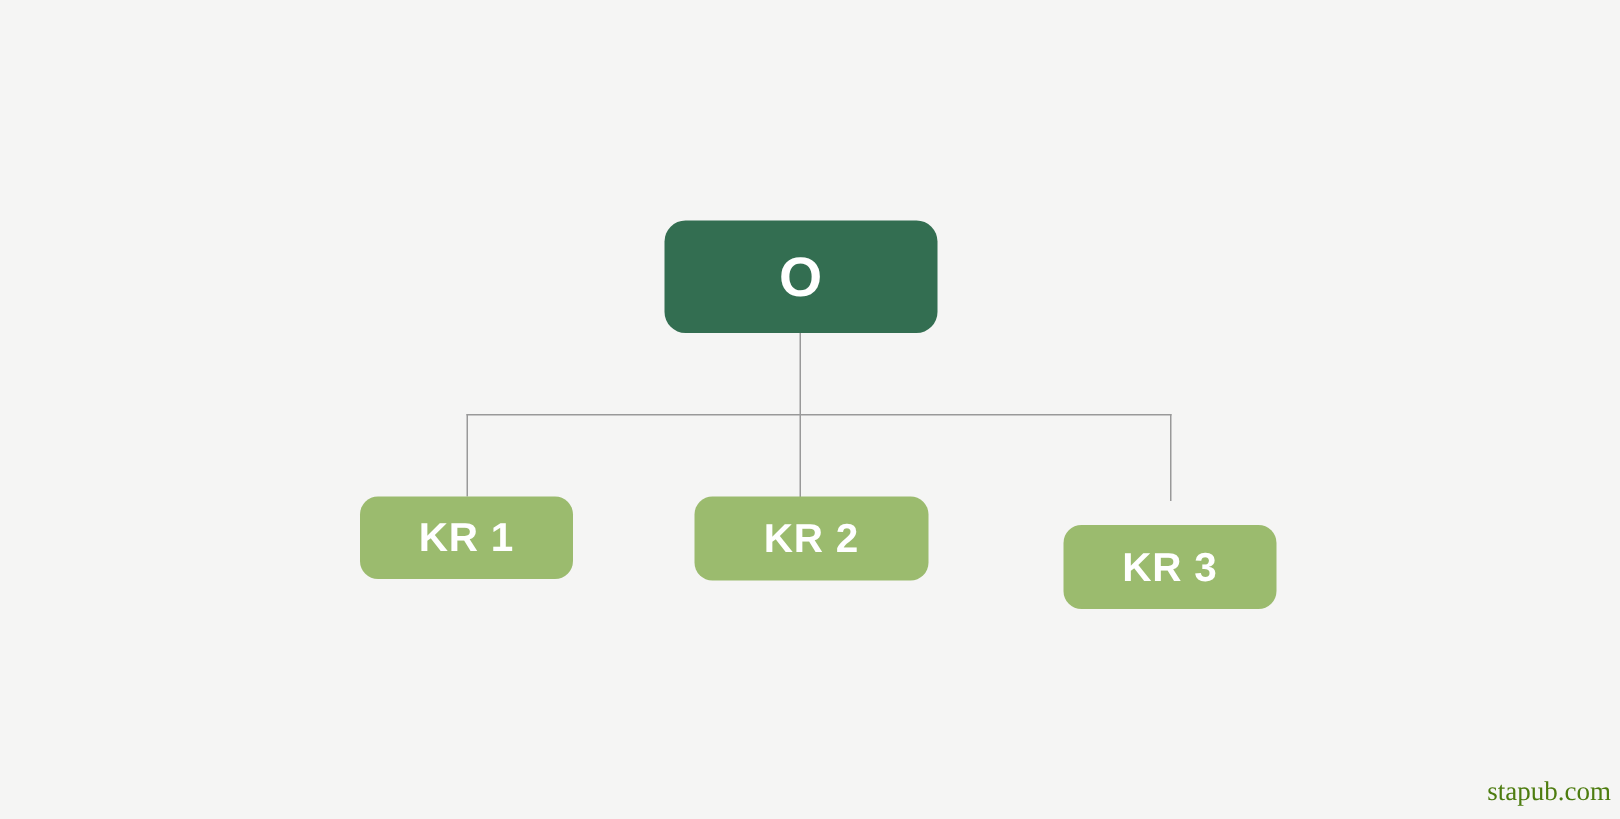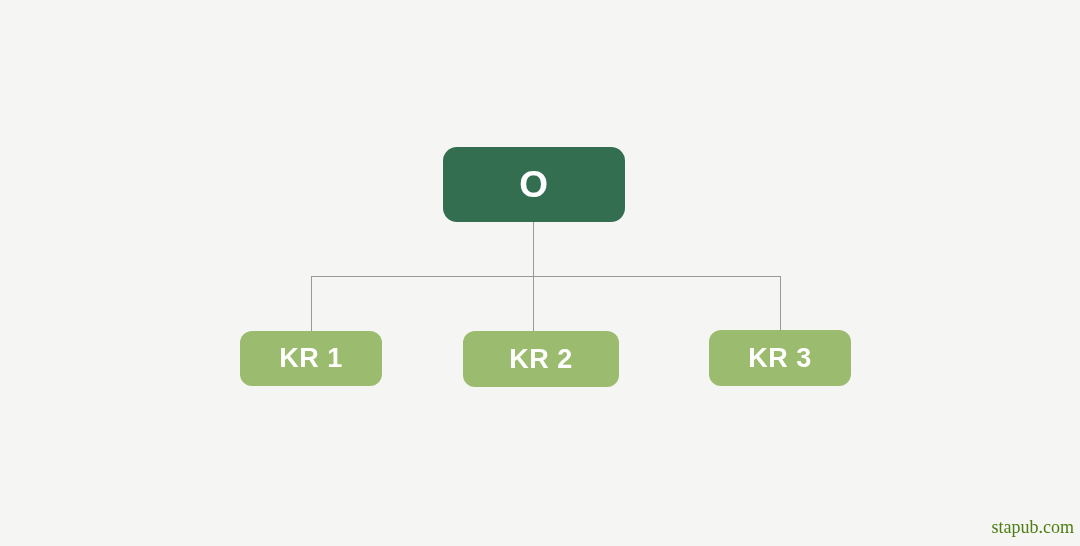--- a/index.html
+++ b/index.html
@@ -51,21 +51,21 @@
   }
   .node-kr2 {
     left: 463px;
     top: 331px;
     width: 156px;
     height: 56px;
     align-items: center;
   }
   .node-kr3 {
     left: 709px;
-    top: 330px;
+    top: 350px;
     width: 142px;
     height: 56px;
     text-align: center;
   }
   .connector {
     position: absolute;
     background: #999999;
   }
   .conn-root-down {
     left: 533px;

